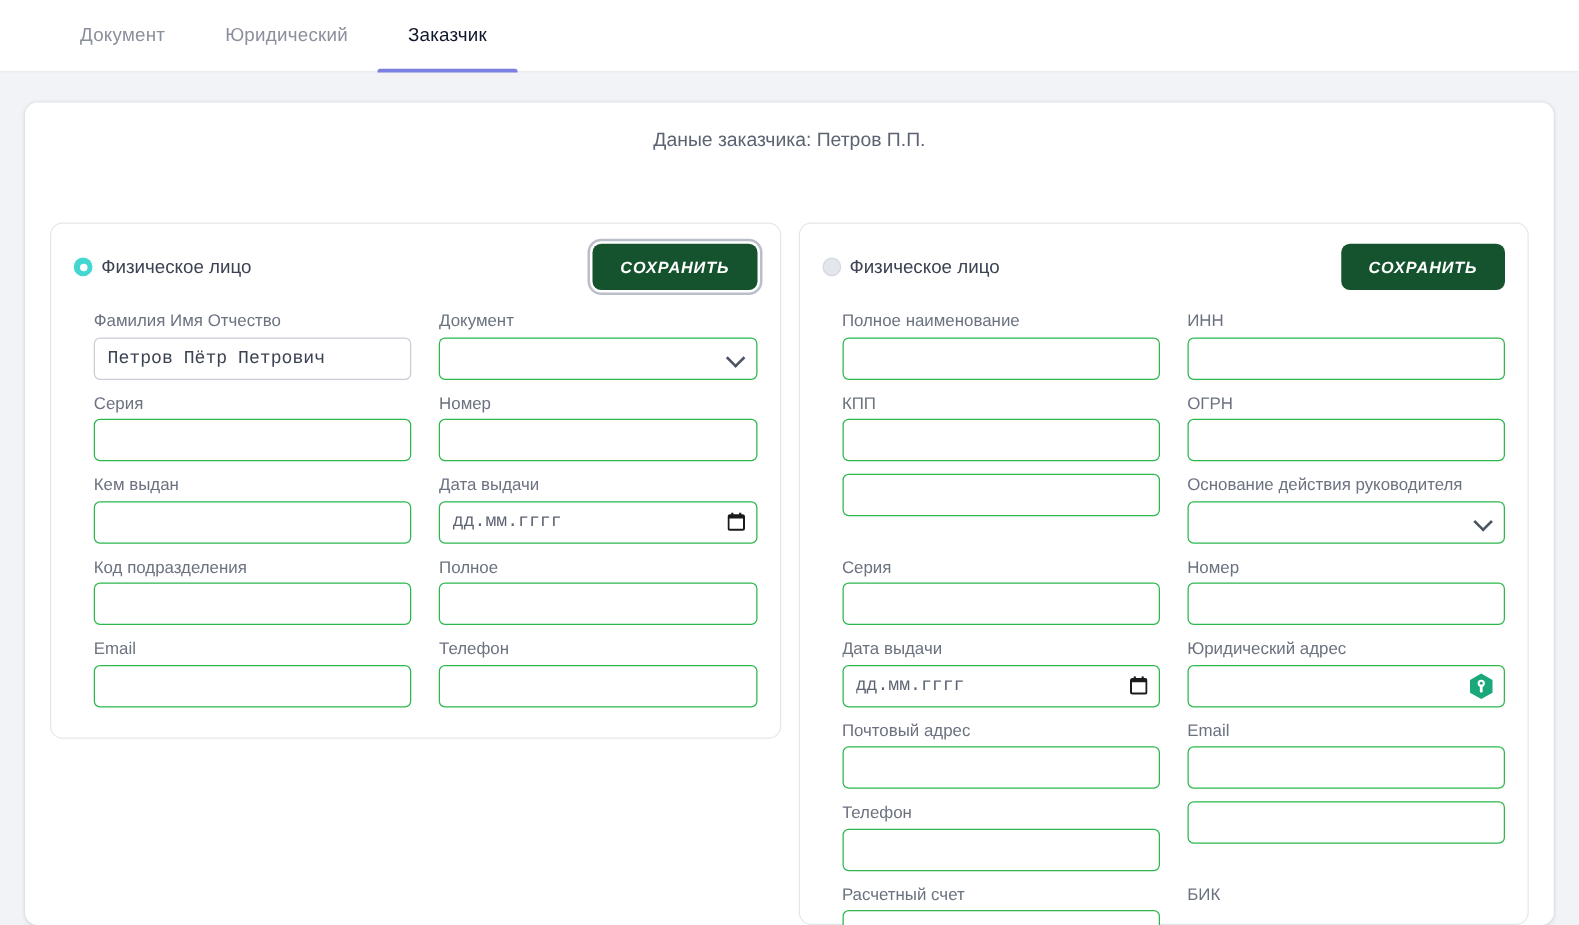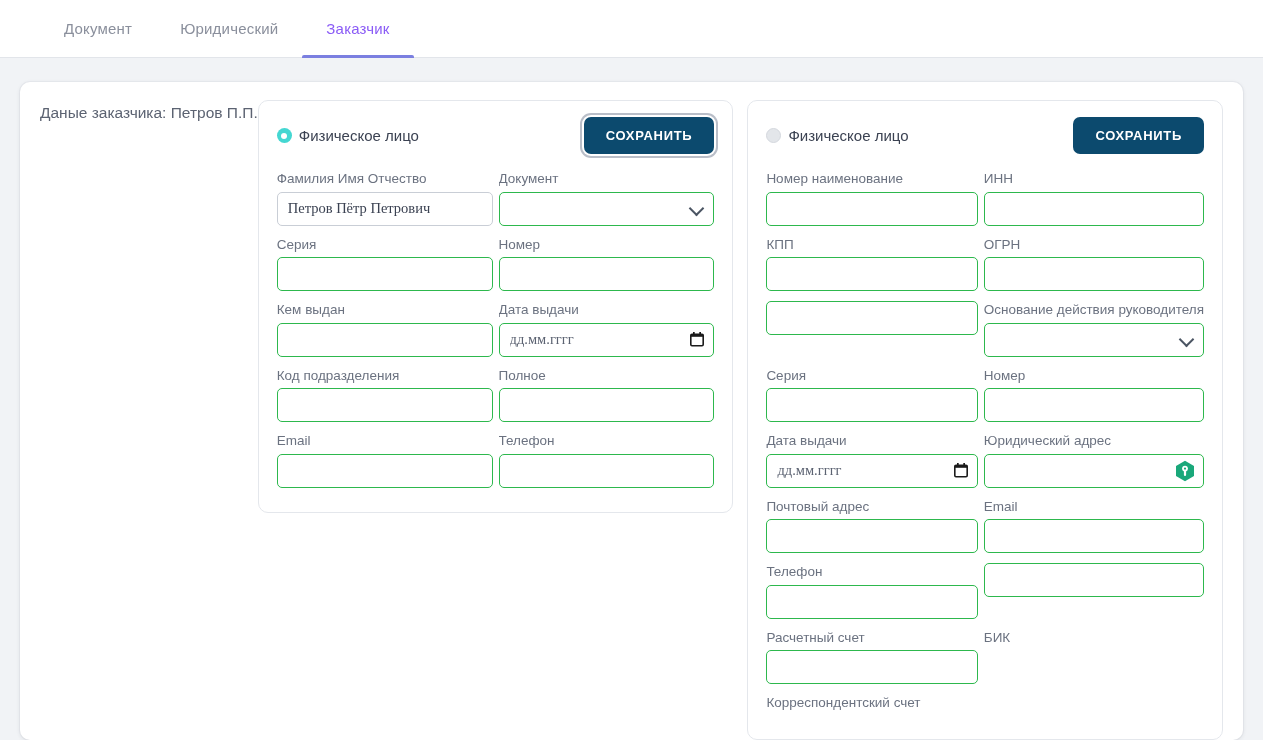--- a/index.html
+++ b/index.html
@@ -25,41 +25,42 @@
     position: relative;
     display: flex;
     align-items: center;
     padding: 0 24px;
     font-size: 15px;
     color: #8a8f9c;
     letter-spacing: .2px;
     cursor: pointer;
     user-select: none;
   }
-  .tab.active { color: #8b5cf6; }
+  .tab.active { color: #0f172a; }
   .tab.active::after {
     content: "";
     position: absolute;
     left: 0; right: 0; bottom: -1px;
     height: 3px;
     background: #7b7fe0;
     border-radius: 2px 2px 0 0;
   }
 
   
   .page { padding: 24px 20px 0 20px; height: calc(740px - 58px); }
   .card {
     background: #ffffff;
     border-radius: 10px;
     box-shadow: 0 1px 4px rgba(30,40,60,.10), 0 0 0 1px rgba(30,40,60,.03);
     height: 100%;
     padding: 18px 20px 0 20px;
     display: flex;
-    flex-direction: row;
+    flex-direction: column;
     overflow: hidden;
+    gap: 38px;
   }
   .card-title {
     text-align: center;
     font-size: 15.5px;
     color: #5c6372;
     margin: 4px 0 18px 0;
     font-weight: 400;
   }
 
   
@@ -99,43 +100,44 @@
   .radio.on { background: #44d7d2; }
   .radio.on::after {
     content:"";
     position:absolute; left:4.5px; top:4.5px;
     width:6px; height:6px; border-radius:50%;
     background:#ffffff;
   }
   .radio.off { background: #e3e6ea; border: 1px solid #d4d8de; }
 
   .save-btn {
-    background: #0c4a6e;
+    background: #14532d;
     color: #ffffff;
     border: none;
     border-radius: 7px;
     font-size: 13px;
     font-weight: 700;
     letter-spacing: .7px;
     padding: 11px 22px;
     cursor: pointer;
     font-family: inherit;
+    font-style: italic;
   }
   .save-btn.focused {
     box-shadow: 0 0 0 2px #ffffff, 0 0 0 4px #b9bec8;
   }
 
   
   .grid {
     display: grid;
     grid-template-columns: 1fr 1fr;
     column-gap: 6px;
     row-gap: 0;
   }
-  .field { padding-bottom: 10px; }
+  .field { padding-bottom: 10px; margin-left: 16px; }
   .field label {
     display: block;
     font-size: 13.5px;
     color: #6b7280;
     margin-bottom: 4px;
     line-height: 1.3;
     white-space: nowrap;
     overflow: hidden;
     text-overflow: ellipsis;
   }
@@ -144,21 +146,21 @@
     height: 34px;
   }
   .ctl input,
   .ctl .fake-input {
     width: 100%;
     height: 34px;
     border: 1px solid #2db84d;
     border-radius: 5px;
     background: #fff;
     font-size: 14.5px;
-    font-family: Liberation Serif, serif;
+    font-family: Liberation Mono, monospace;
     color: #3b4252;
     padding: 0 10px;
     outline: none;
     display: flex;
     align-items: center;
   }
   .ctl input::placeholder { color: #5c6372; }
   .ctl.filled input { border-color: #c9ced6; color: #3b4252; }
 
   
@@ -292,21 +294,21 @@
       <div class="panel tall">
         <div class="panel-head">
           <div class="radio-wrap">
             <span class="radio off"></span>
             <span>Физическое лицо</span>
           </div>
           <button class="save-btn">СОХРАНИТЬ</button>
         </div>
         <div class="grid" id="legal-grid">
             <div class="field">
-              <label>Номер наименование</label>
+              <label>Полное наименование</label>
               <div class="ctl">
                 <input type="text" style="">
               </div>
             </div>
             <div class="field">
               <label>ИНН</label>
               <div class="ctl">
                 <input type="text" style="">
               </div>
             </div>

